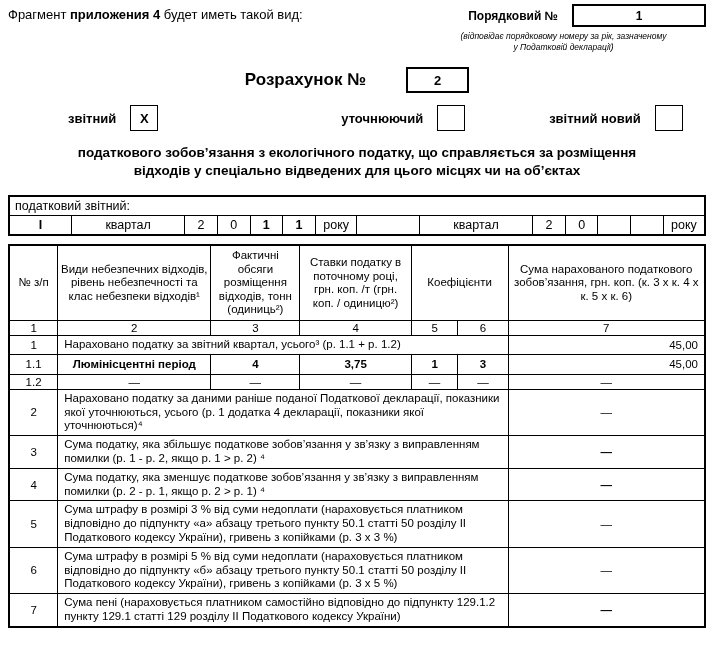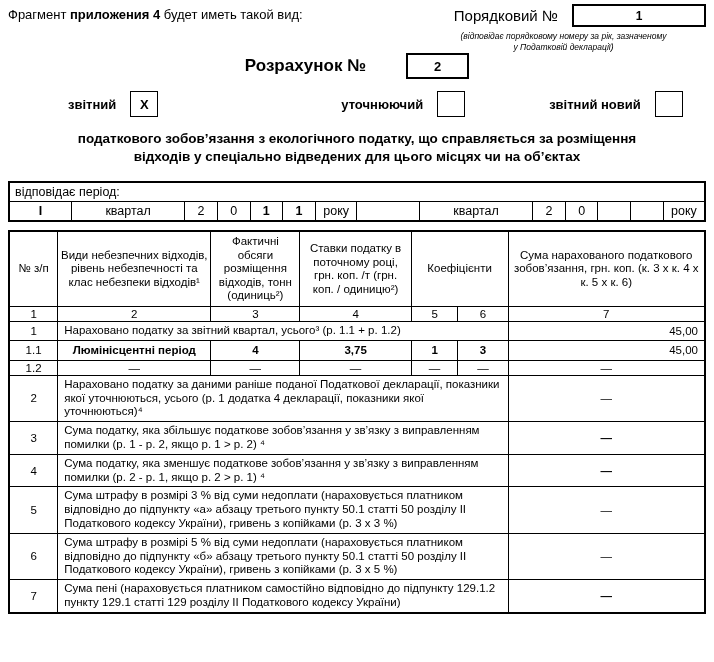--- a/index.html
+++ b/index.html
@@ -6,28 +6,28 @@
   html,body { margin:0; padding:0; background:#fff; color:#000;
     font-family:"Liberation Sans","DejaVu Sans",sans-serif; }
   .page { width:714px; height:662px; padding:4px 8px 2px 8px; overflow:hidden; }
 
   
   .header-row { display:flex; align-items:flex-start; }
   .intro { font-size:13px; padding-top:3px; white-space:nowrap; }
   .intro b { font-weight:bold; }
   .serial-block { margin-left:auto; width:285px; text-align:center; }
   .serial-line { display:flex; align-items:center; justify-content:flex-end; }
-  .serial-label { font-weight:normal; font-size:15px; margin-right:14px; white-space:nowrap; }
+  .serial-label { font-weight:bold; font-size:12px; margin-right:14px; white-space:nowrap; }
   .box { border:2px solid #000; display:flex; align-items:center; justify-content:center;
          font-weight:bold; background:#fff; }
   .serial-box { width:134px; height:23px; font-size:12px; }
   .serial-note { font-size:8.5px; font-style:italic; line-height:1.3; margin-top:4px;
                  white-space:pre-line; }
 
-  .calc-row { display:flex; justify-content:center; align-items:center; }
+  .calc-row { display:flex; justify-content:center; align-items:center; margin-top:14px; }
   .calc-label { font-weight:bold; font-size:17px; margin-right:40px; }
   .calc-box { width:63px; height:26px; font-size:13px; }
 
   .check-row { display:flex; align-items:center; margin-top:12px; }
   .check-group { display:flex; align-items:center; }
   .check-label { font-weight:bold; font-size:13px; }
   .check-box { width:28px; height:26px; font-size:13px; border-width:1.5px; margin-left:14px; }
   .cg1 { margin-left:60px; } .cg2 { margin-left:84px; } .cg3 { margin-left:183px; }
 
   .doc-title { text-align:center; font-weight:bold; font-size:13.5px; line-height:1.3;
@@ -105,21 +105,21 @@
       <col style="width:9%">
         <col style="width:16.3%">
         <col style="width:4.7%">
         <col style="width:4.7%">
         <col style="width:4.7%">
         <col style="width:4.7%">
         <col style="width:6%">
     </colgroup>
     <tbody>
         <tr>
-      <td class="ph" colspan="14">відповідає період:</td>
+      <td class="ph" colspan="14">податковий звітний:</td>
     </tr>
     <tr>
       <td class="pc bold">І</td>
       <td class="pc">квартал</td>
       <td class="pc">2</td>
       <td class="pc">0</td>
       <td class="pc bold">1</td>
       <td class="pc bold">1</td>
       <td class="pc">року</td>
       <td class="pc"></td>

